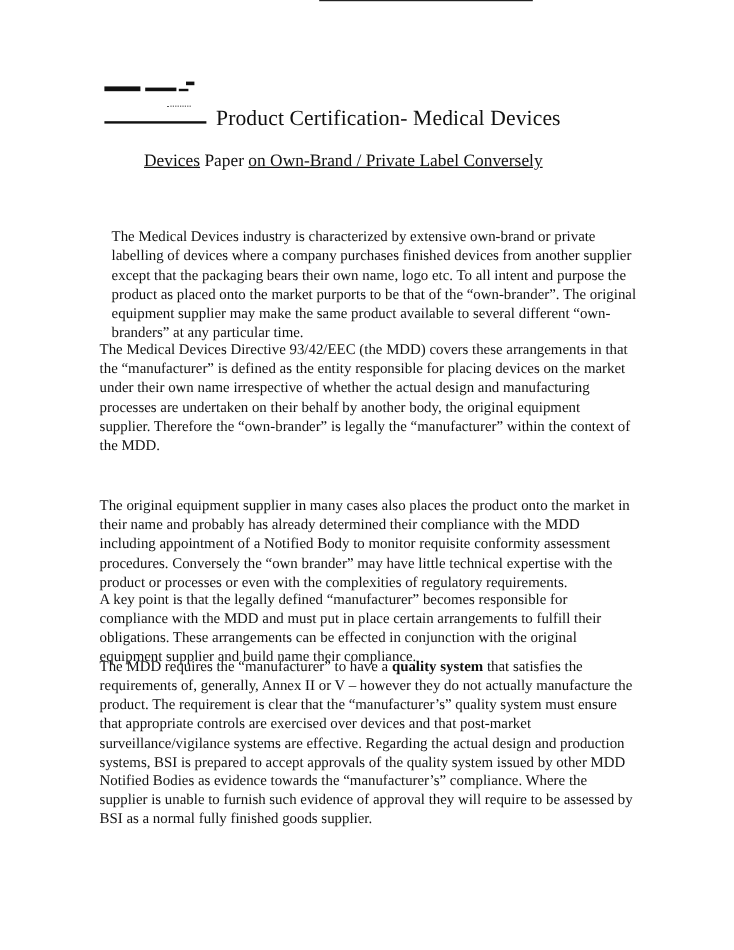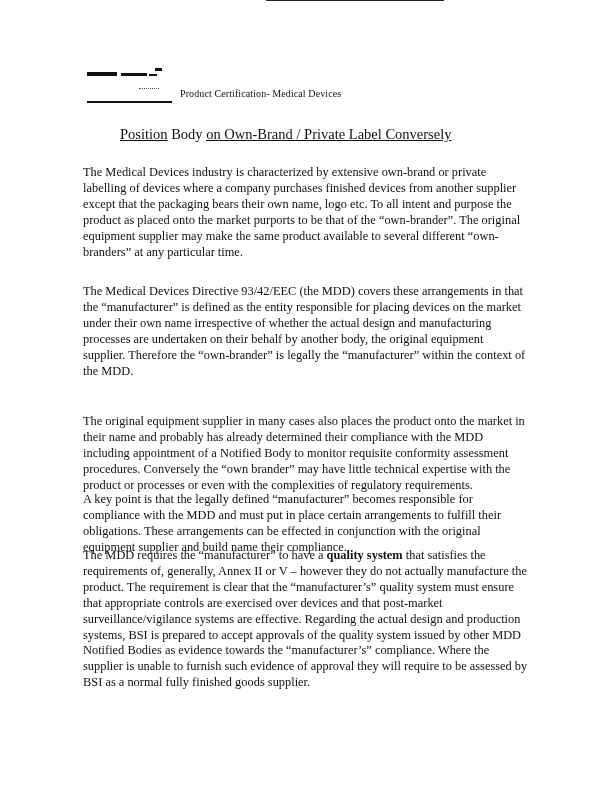--- a/index.html
+++ b/index.html
@@ -6,25 +6,25 @@
   body { width: 612px; height: 792px; position: relative; overflow: hidden;
          font-family: "Liberation Serif", "DejaVu Serif", serif; color: #111; }
   .topline { position: absolute; left: 266px; top: 0; width: 178px; height: 1px; background: #222; }
   .logo { position: absolute; left: 87px; top: 72px; width: 90px; height: 34px; }
   .logo .bar1 { position: absolute; left: 0; top: 0; width: 30px; height: 4px; background: #111; }
   .logo .bar2 { position: absolute; left: 34px; top: 1px; width: 26px; height: 3px; background: #111; }
   .logo .bar3 { position: absolute; left: 62px; top: 2px; width: 8px; height: 2px; background: #111; }
   .logo .bar4 { position: absolute; left: 68px; top: -4px; width: 7px; height: 3px; background: #111; }
   .logo .dots { position: absolute; left: 52px; top: 16px; width: 20px; height: 1px; border-top: 1px dotted #555; }
   .logo .rule { position: absolute; left: 0; top: 29px; width: 85px; height: 2px; background: #111; }
-  .header-title { position: absolute; left: 180px; top: 88px; font-size: 10px; letter-spacing: 0.1px; }
+  .header-title { position: absolute; left: 180px; top: 88px; font-size: 18px; letter-spacing: 0.1px; }
   .doc-title { position: absolute; left: 120px; top: 126px; font-size: 14.5px; }
   .doc-title .u { text-decoration: underline; }
   .body-text { position: absolute; left: 83px; width: 445px; font-size: 12.4px; line-height: 15.9px; margin: 0; }
-  .p1 { top: 165px; }
+  .p1 { top: 190px; margin-left: 10px; }
   .p2 { top: 284px; }
   .p3 { top: 414px; }
   .p4 { top: 492px; }
   .p5 { top: 548px; }
 </style>
 </head>
 <body>
 
 <div class="topline"></div>
 
@@ -33,20 +33,20 @@
   <div class="bar2"></div>
   <div class="bar3"></div>
   <div class="bar4"></div>
   <div class="dots"></div>
   <div class="rule"></div>
 </div>
 
 <div class="header-title">Product Certification- Medical Devices</div>
 
 <div class="doc-title">
-  <span class="u">Position</span><span> Body </span><span class="u">on Own-Brand / Private Label Conversely</span>
+  <span class="u">Devices</span><span> Paper </span><span class="u">on Own-Brand / Private Label Conversely</span>
 </div>
 
 <p class="body-text p1">The Medical Devices industry is characterized by extensive own-brand or private labelling of devices where a company purchases finished devices from another supplier except that the packaging bears their own name, logo etc.  To all intent and purpose the product as placed onto the market purports to be that of the “own-brander”.  The original equipment supplier may make the same product available to several different “own-branders” at any particular time.</p>
 <p class="body-text p2">The Medical Devices Directive 93/42/EEC (the MDD) covers these arrangements in that the “manufacturer” is defined as the entity responsible for placing devices on the market under their own name irrespective of whether the actual design and manufacturing processes are undertaken on their behalf by another body, the original equipment supplier.  Therefore the “own-brander” is legally the “manufacturer” within the context of the MDD.</p>
 <p class="body-text p3">The original equipment supplier in many cases also places the product onto the market in their name and probably has already determined their compliance with the MDD including appointment of a Notified Body to monitor requisite conformity assessment procedures.  Conversely the “own brander” may have little technical expertise with the product or processes or even with the complexities of regulatory requirements.</p>
 <p class="body-text p4">A key point is that the legally defined “manufacturer” becomes responsible for compliance with the MDD and must put in place certain arrangements to fulfill their obligations.  These arrangements can be effected in conjunction with the original equipment supplier and build name their compliance.</p>
 <p class="body-text p5"><span>The MDD requires the “manufacturer” to have a </span><b>quality system</b><span> that satisfies the requirements of, generally, Annex II or V – however they do not actually manufacture the product.  The requirement is clear that the “manufacturer’s” quality system must ensure that appropriate controls are exercised over devices and that post-market surveillance/vigilance systems are effective.  Regarding the actual design and production systems, BSI is prepared to accept approvals of the quality system issued by other MDD Notified Bodies as evidence towards the “manufacturer’s” compliance.  Where the supplier is unable to furnish such evidence of approval they will require to be assessed by BSI as a normal fully finished goods supplier.</span></p>
 
 </body></html>

